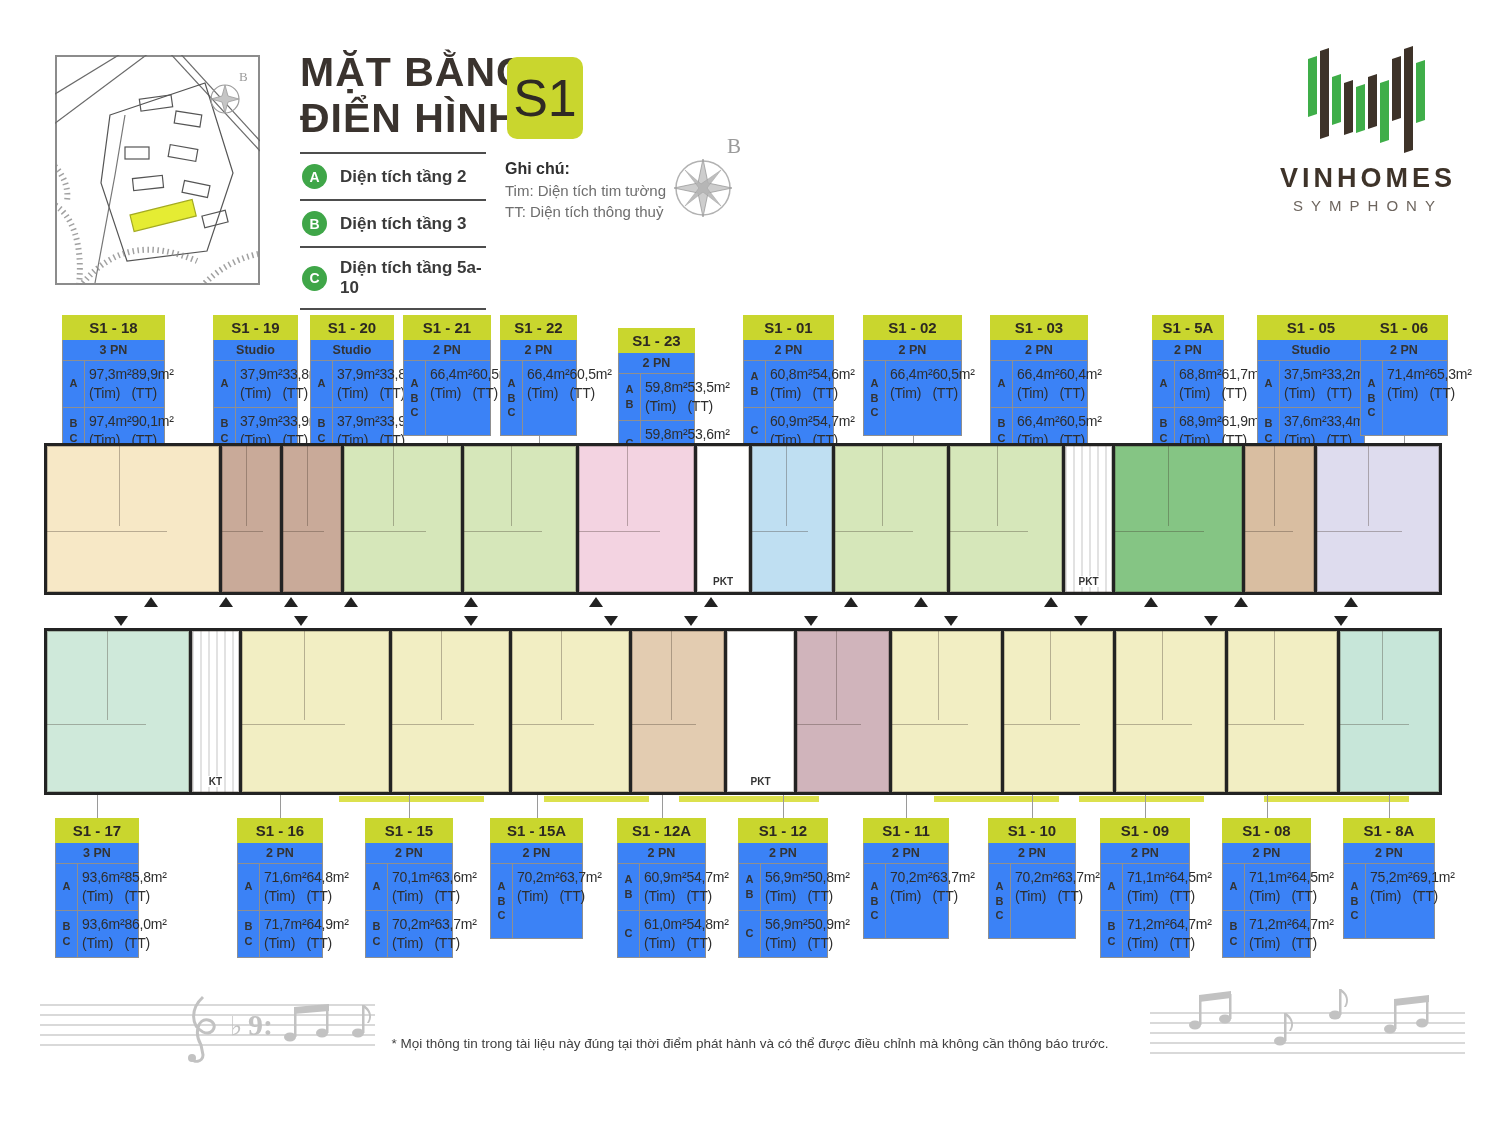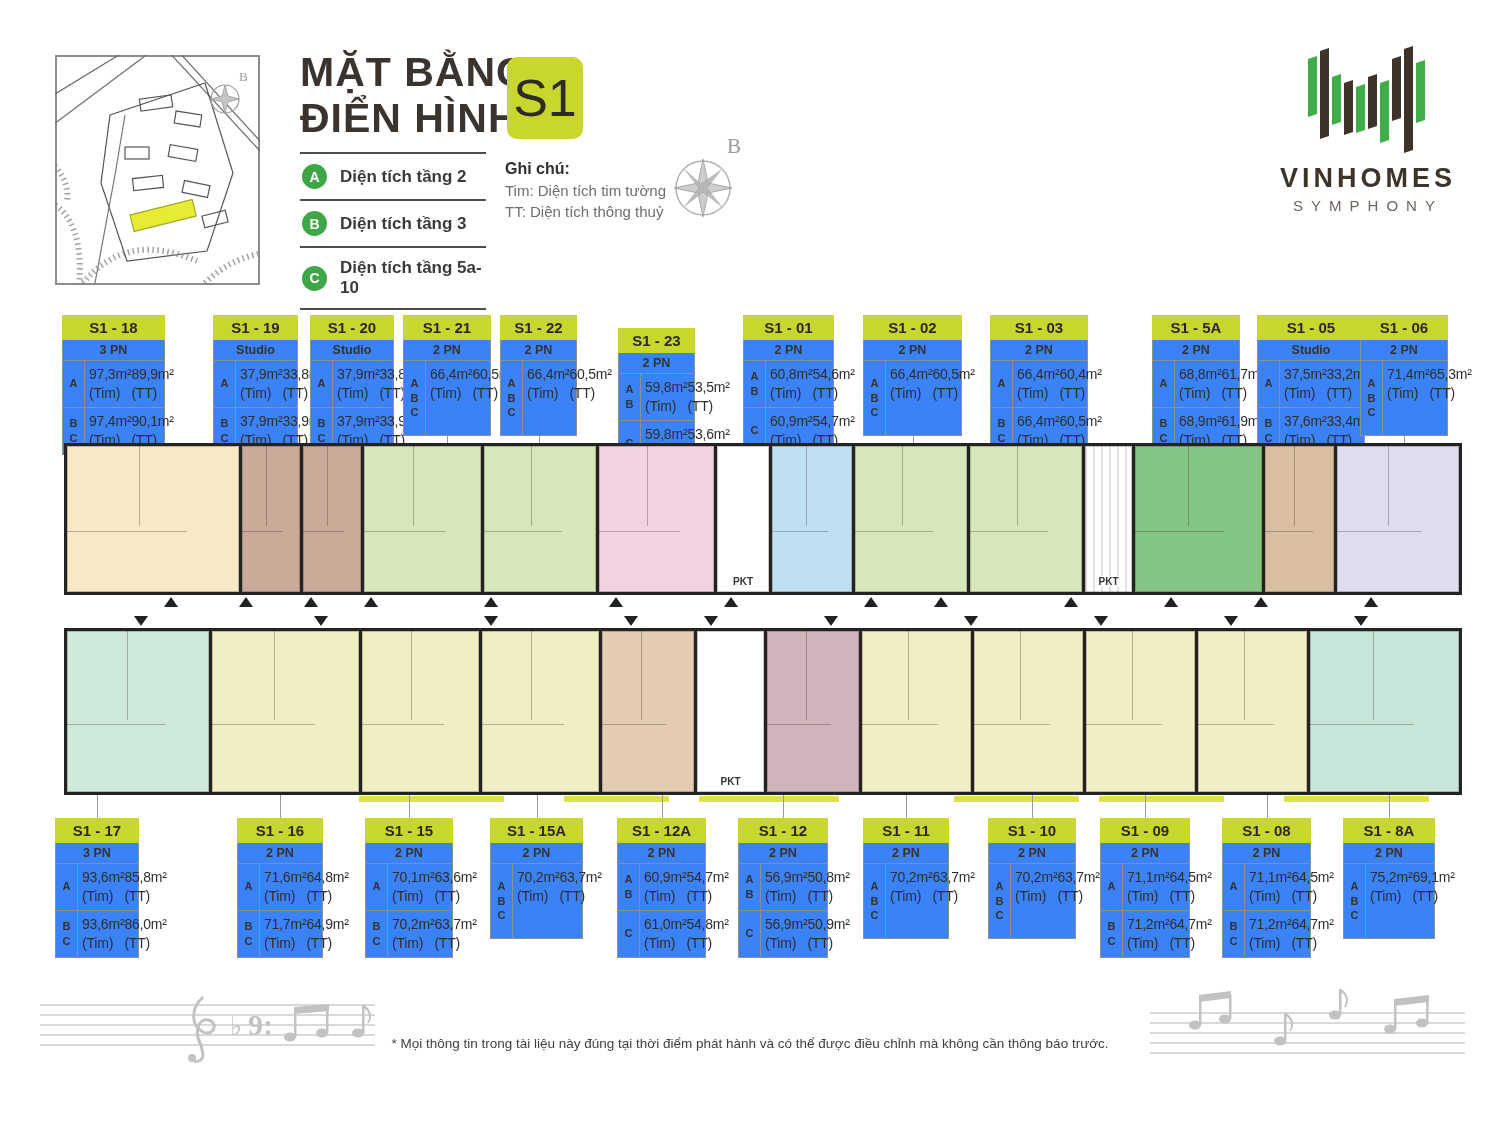--- a/index.html
+++ b/index.html
@@ -42,21 +42,21 @@
   .crow + .crow{border-top:1.5px solid #8f8f8f}
   .crow.tall{min-height:74px}
   .ckeys{width:22px;flex:0 0 22px;border-right:1.5px solid #8f8f8f;display:flex;align-items:center;justify-content:center;
          font-weight:bold;font-size:11px;white-space:pre-line;text-align:center;line-height:1.35;color:#333;padding:3px 0}
   .cvals{flex:1;display:flex;flex-direction:row;justify-content:center;padding:4px 2px 4px 4px;
          font-size:14px;color:#2e2e2e;line-height:1.35;letter-spacing:-0.2px}
   .t-card::after{content:"";position:absolute;left:50%;bottom:-17px;height:17px;width:1px;background:#9a9a9a}
   .b-card::after{content:"";position:absolute;left:50%;top:-23px;height:23px;width:1px;background:#9a9a9a}
 
   
-  .plan{position:absolute;left:64px;top:443px;width:1398px;height:352px}
+  .plan{position:absolute;left:44px;top:443px;width:1398px;height:352px}
   .band{position:absolute;left:0;width:1398px;display:flex;border:3px solid var(--wall);background:#fff}
   .band.topband{top:0;height:152px}
   .band.botband{top:185px;height:167px}
   .pu{position:relative;border-right:3px solid var(--wall);box-shadow:inset 0 0 0 1px rgba(60,50,40,.28)}
   .pu:last-child{border-right:none}
   .pu::before{content:"";position:absolute;left:42%;top:0;bottom:45%;width:1px;background:rgba(60,50,40,.33)}
   .pu::after{content:"";position:absolute;top:58%;left:0;right:30%;height:1px;background:rgba(60,50,40,.33)}
   .pu.core{display:flex;align-items:flex-end;justify-content:center;padding-bottom:5px;background:#fff}
   .pu.core::before,.pu.core::after{display:none}
   .pu.stairs{background:repeating-linear-gradient(90deg,#e2e2e2 0 2px,#ffffff 2px 8px)}
@@ -332,21 +332,21 @@
       <div class="crow">
           <div class="ckeys">B
 C</div>
         <div class="cvals">
             <div>66,4m² (Tim)</div>
             <div>60,5m² (TT)</div>
           </div>
         </div>
     </div>
   </div>
-  <div class="card t-card" style="left:1152px;top:315px;width:88px">
+  <div class="card t-card" style="left:1152px;top:315px;width:72px">
     <div class="chead">S1 - 5A</div>
     <div class="cbody">
         <div class="ctype">2 PN</div>
       <div class="crow">
           <div class="ckeys">A</div>
         <div class="cvals">
             <div>68,8m² (Tim)</div>
             <div>61,7m² (TT)</div>
           </div>
         </div>
@@ -440,20 +440,23 @@
       <div class="mk down" style="left:640px"></div>
       <div class="mk down" style="left:760px"></div>
       <div class="mk down" style="left:900px"></div>
       <div class="mk down" style="left:1030px"></div>
       <div class="mk down" style="left:1160px"></div>
       <div class="mk down" style="left:1290px"></div>
     </div>
 
     <div class="band botband">
       <div class="pu" style="width: 145px; background-color: rgb(207, 233, 218);"></div>
+      <div class="pu core stairs" style="width:50px">
+        <span class="core-label">KT</span>
+        </div>
       <div class="pu" style="width: 150px; background-color: rgb(242, 238, 195);"></div>
       <div class="pu" style="width: 120px; background-color: rgb(242, 238, 195);"></div>
       <div class="pu" style="width: 120px; background-color: rgb(242, 238, 195);"></div>
       <div class="pu" style="width: 95px; background-color: rgb(227, 204, 177);"></div>
       <div class="pu core" style="width:70px">
         <span class="core-label">PKT</span>
         </div>
       <div class="pu" style="width: 95px; background-color: rgb(208, 180, 187);"></div>
       <div class="pu" style="width: 112px; background-color: rgb(242, 238, 195);"></div>
       <div class="pu" style="width: 112px; background-color: rgb(242, 238, 195);"></div>

